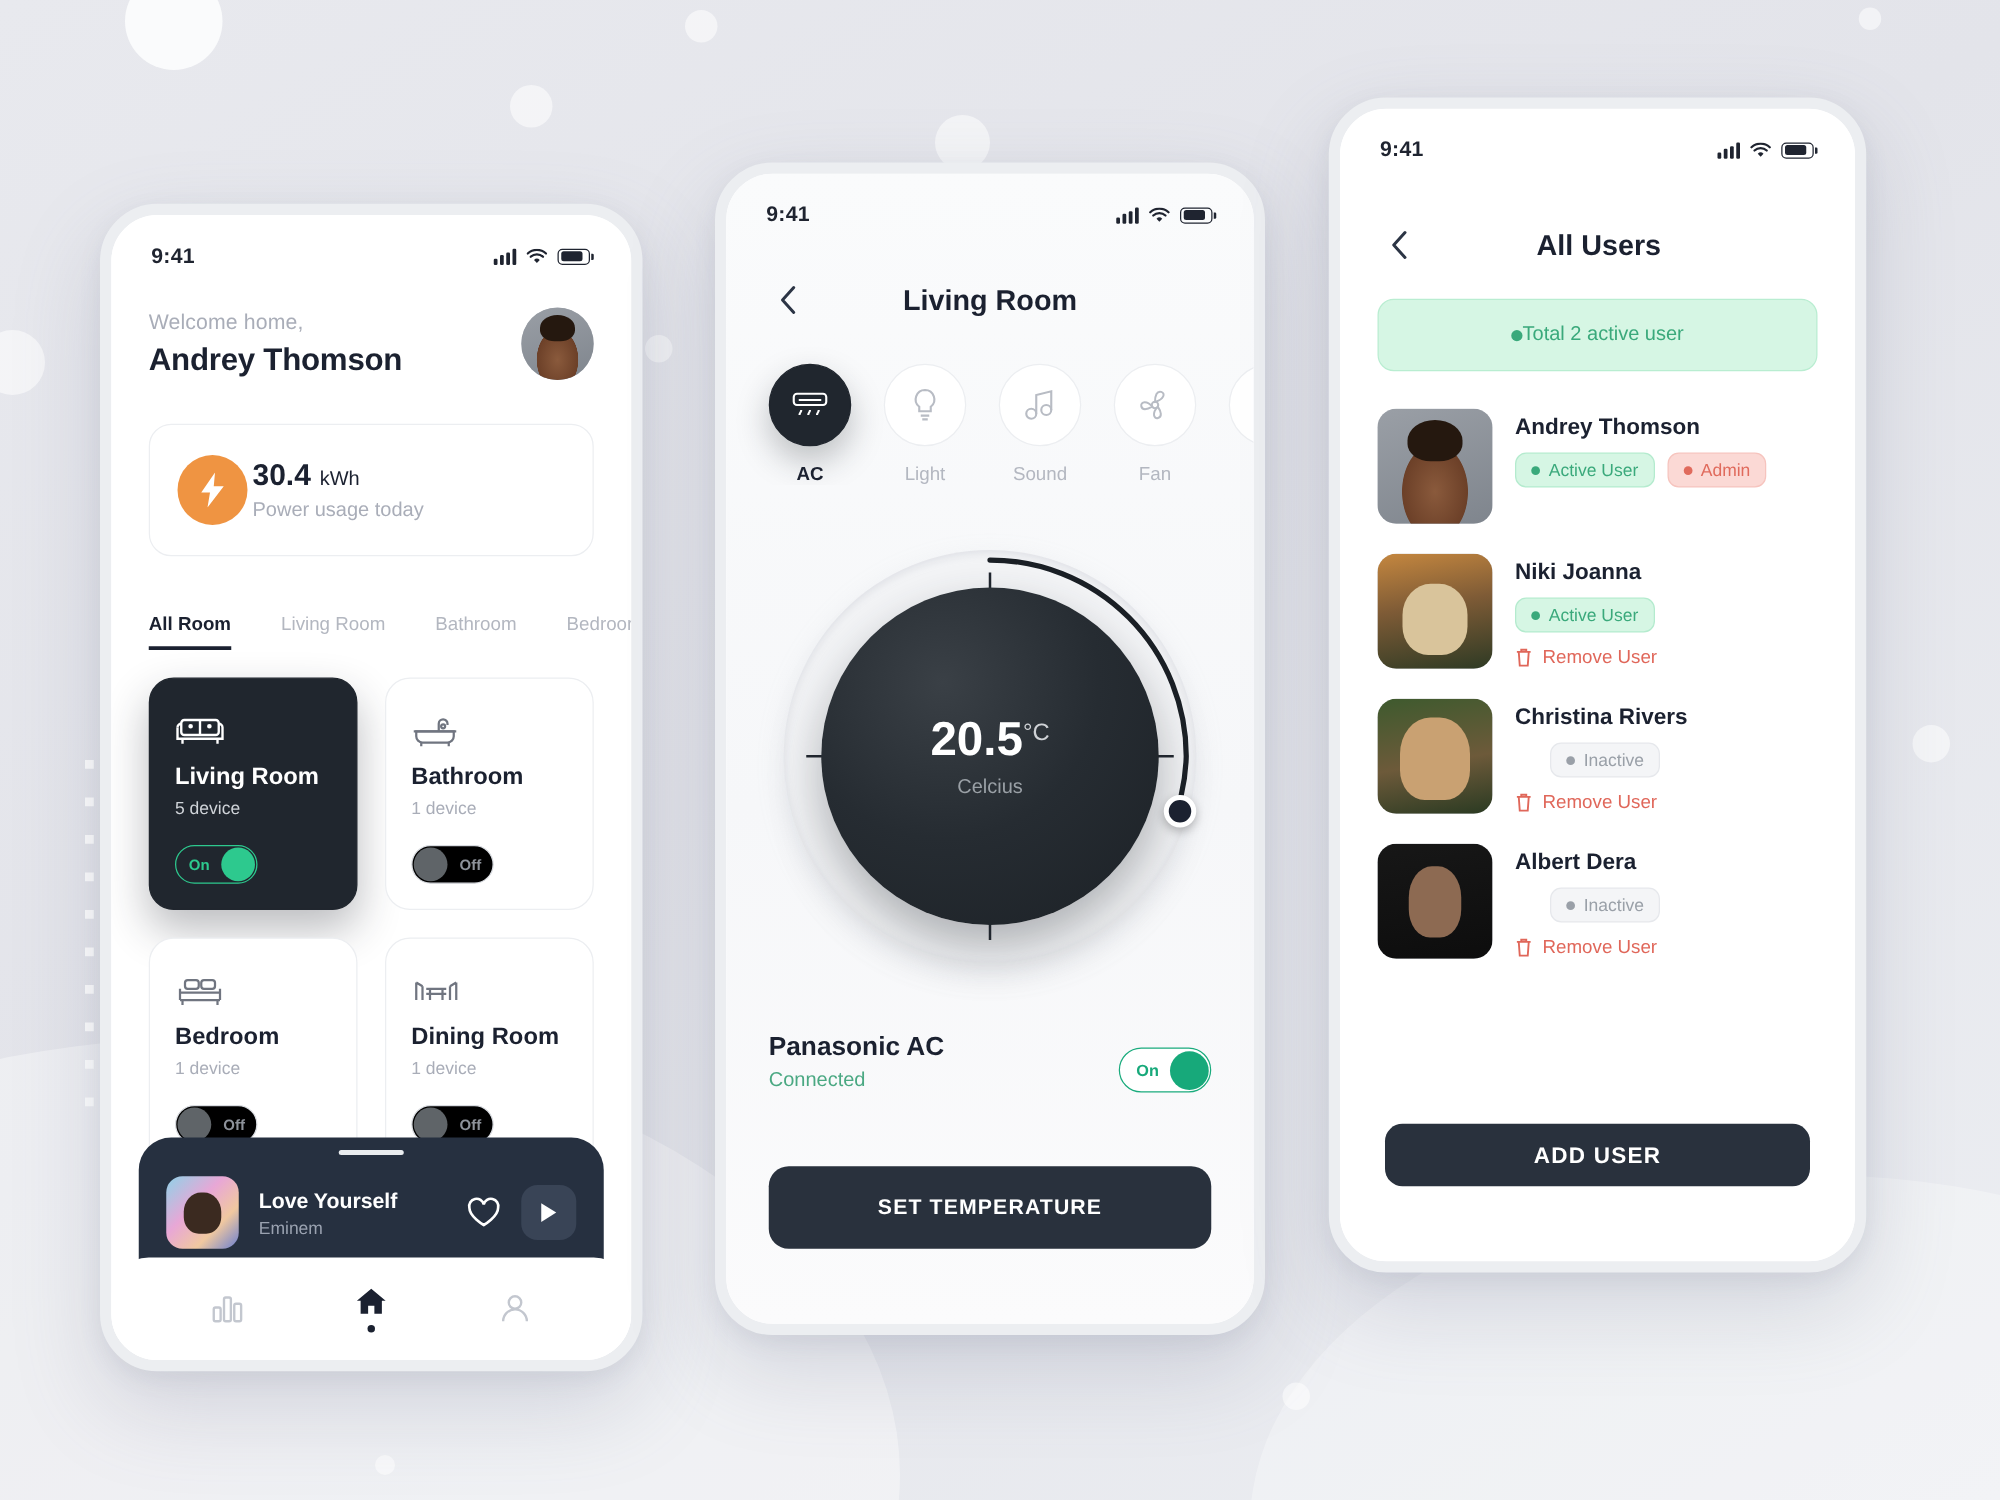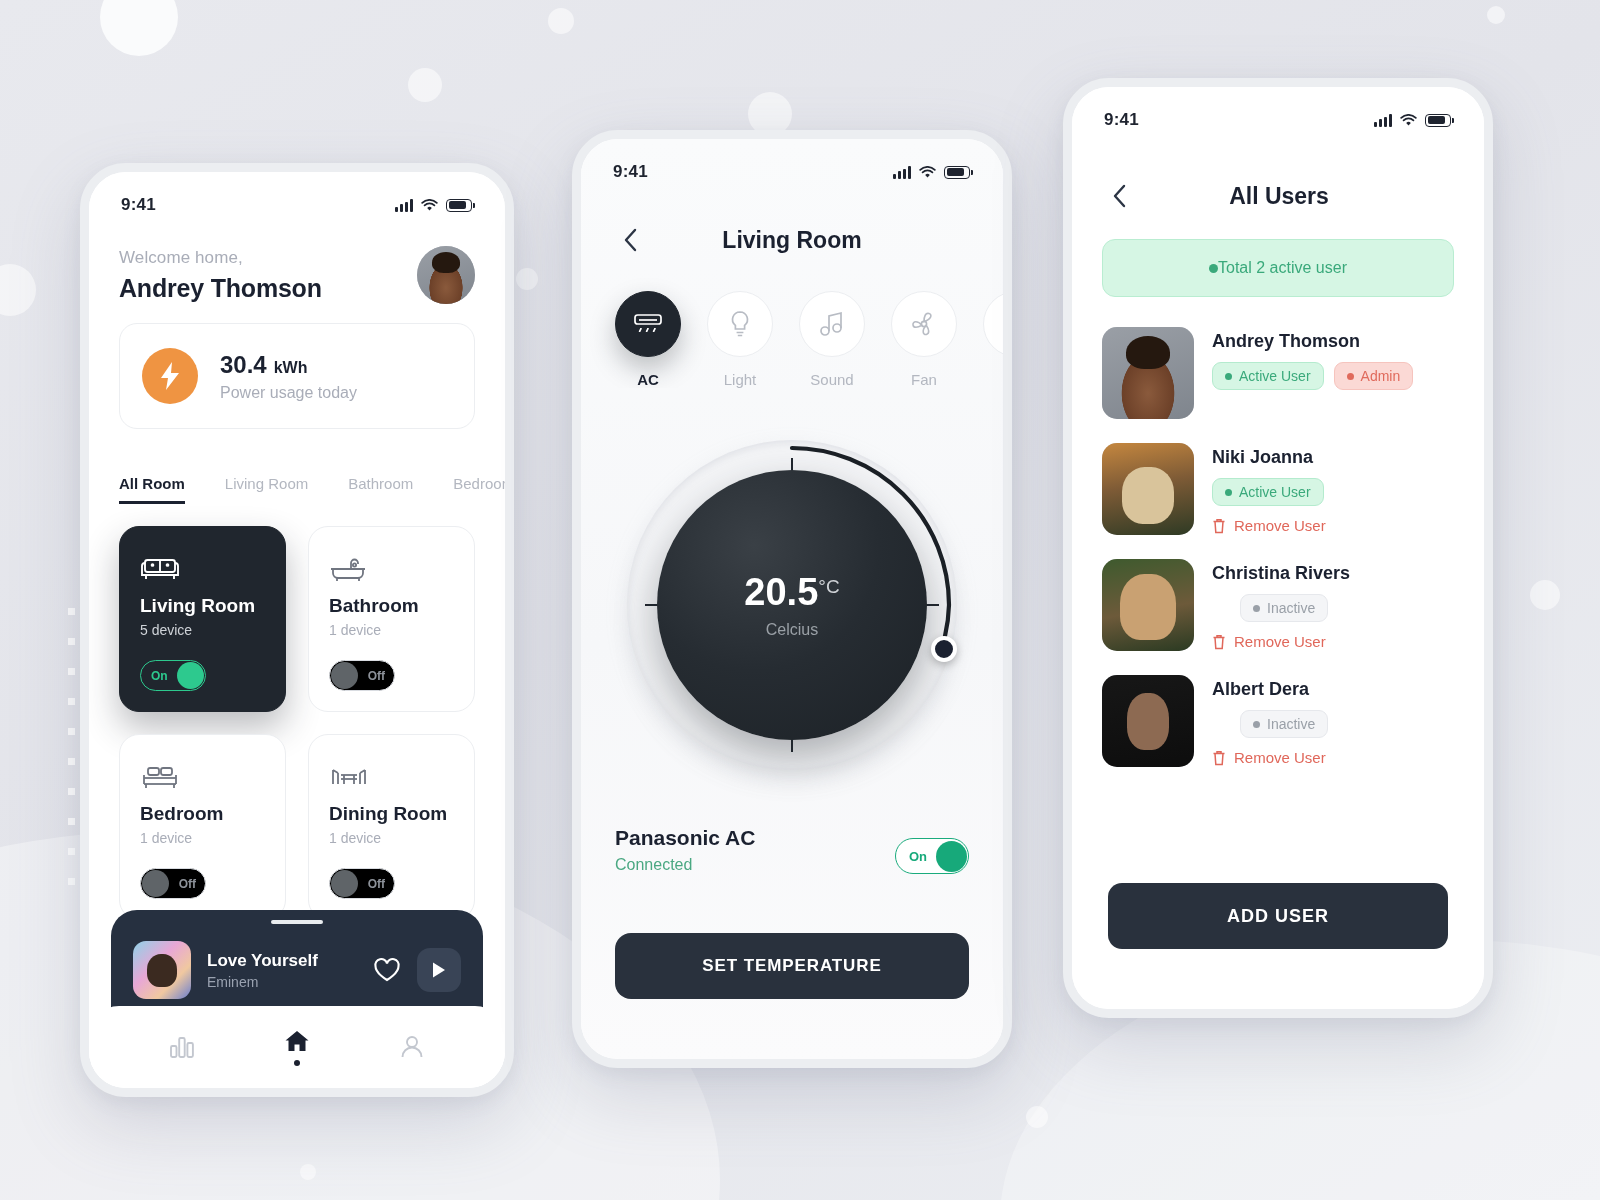--- a/index.html
+++ b/index.html
@@ -61,31 +61,31 @@
   .home-pad { padding: 0 30px; }
   .welcome-row { display:flex; align-items:center; justify-content:space-between; margin-top: 30px; }
   .welcome-sub { font-size: 17px; color:#a9adb8; font-weight:400; letter-spacing:.1px; }
   .welcome-name { font-size: 25px; font-weight: 700; color:#1b2130; margin-top: 6px; letter-spacing:-.2px; }
   .avatar-lg {
     width:58px;height:58px;border-radius:50%;overflow:hidden;flex:none;
     background:#b9bcc4; position:relative;
   }
 
   .power-card {
-    margin-top: 19px; border:1.4px solid #eceef1; border-radius:18px;
-    padding: 24px 22px; display:flex; align-items:center; gap:22px;
+    margin-top: 35px; border:1.4px solid #eceef1; border-radius:18px;
+    padding: 24px 22px; display:flex; align-items:center; gap:4px;
     background:#fff;
   }
   .power-icon {
     width:56px;height:56px;border-radius:50%;background:#ef9442;flex:none;
     display:flex;align-items:center;justify-content:center;
   }
   .kwh-line { display:flex; align-items:baseline; gap:7px; }
   .kwh-val { font-size:24px; font-weight:700; color:#1b2130; }
-  .kwh-unit{ font-size:16px; font-weight:700; color:#1b2130; }
+  .kwh-unit{ font-size:16px; font-weight:400; color:#1b2130; }
   .kwh-sub { font-size:16px; color:#a9adb8; margin-top:5px; }
 
   .tabs { display:flex; gap:40px; margin-top: 46px; align-items:flex-start; }
   .tab { font-size:15px; color:#b3b7c0; padding-bottom:9px; white-space:nowrap; }
   .tab.active { color:#1b2130; font-weight:700; border-bottom:3px solid #1b2130; }
 
   .room-grid { display:grid; grid-template-columns: 1fr 1fr; gap:22px; margin-top: 22px; }
   .room-card {
     border:1.4px solid #eceef1; border-radius:20px; padding: 22px 20px 20px;
     height: 186px; display:flex; flex-direction:column; background:#fff;
@@ -206,21 +206,21 @@
   .badge .bd{width:7px;height:7px;border-radius:50%;}
   .badge.active { background:#d6f6e4;border:1.2px solid #b4ebce;color:#3aa97b; }
   .badge.active .bd{background:#3aa97b;}
   .badge.admin { background:#fbd9d5;border:1.2px solid #f6c4be;color:#e06a5c; }
   .badge.admin .bd{background:#e06a5c;}
   .badge.inactive { background:#f4f5f7;border:1.2px solid #e6e8ec;color:#9aa0a8;margin-left:28px; }
   .badge.inactive .bd{background:#9aa0a8;}
   .remove { display:flex;align-items:center;gap:8px;margin-top:11px;font-size:15px;color:#e0675a; }
 
   .add-btn {
-    position:absolute; left:36px; right:36px; bottom: 60px; height: 66px;
+    position:absolute; left:36px; right:36px; bottom: 60px; height: 50px;
     background:#29313d; border:none; border-radius:14px; color:#fff;
     font-size:18px; font-weight:700; letter-spacing:1px;
     font-family:"Liberation Sans", sans-serif; cursor:pointer;
     display:flex;align-items:center;justify-content:center;
   }
 
   
   .face { position:absolute; inset:0; }
   .f1 { background: radial-gradient(ellipse at 50% 72%, #8a5a3c 0%, #6c4028 40%, transparent 41%),
                    linear-gradient(160deg,#9a9fa6 0%,#7f858d 100%); }

